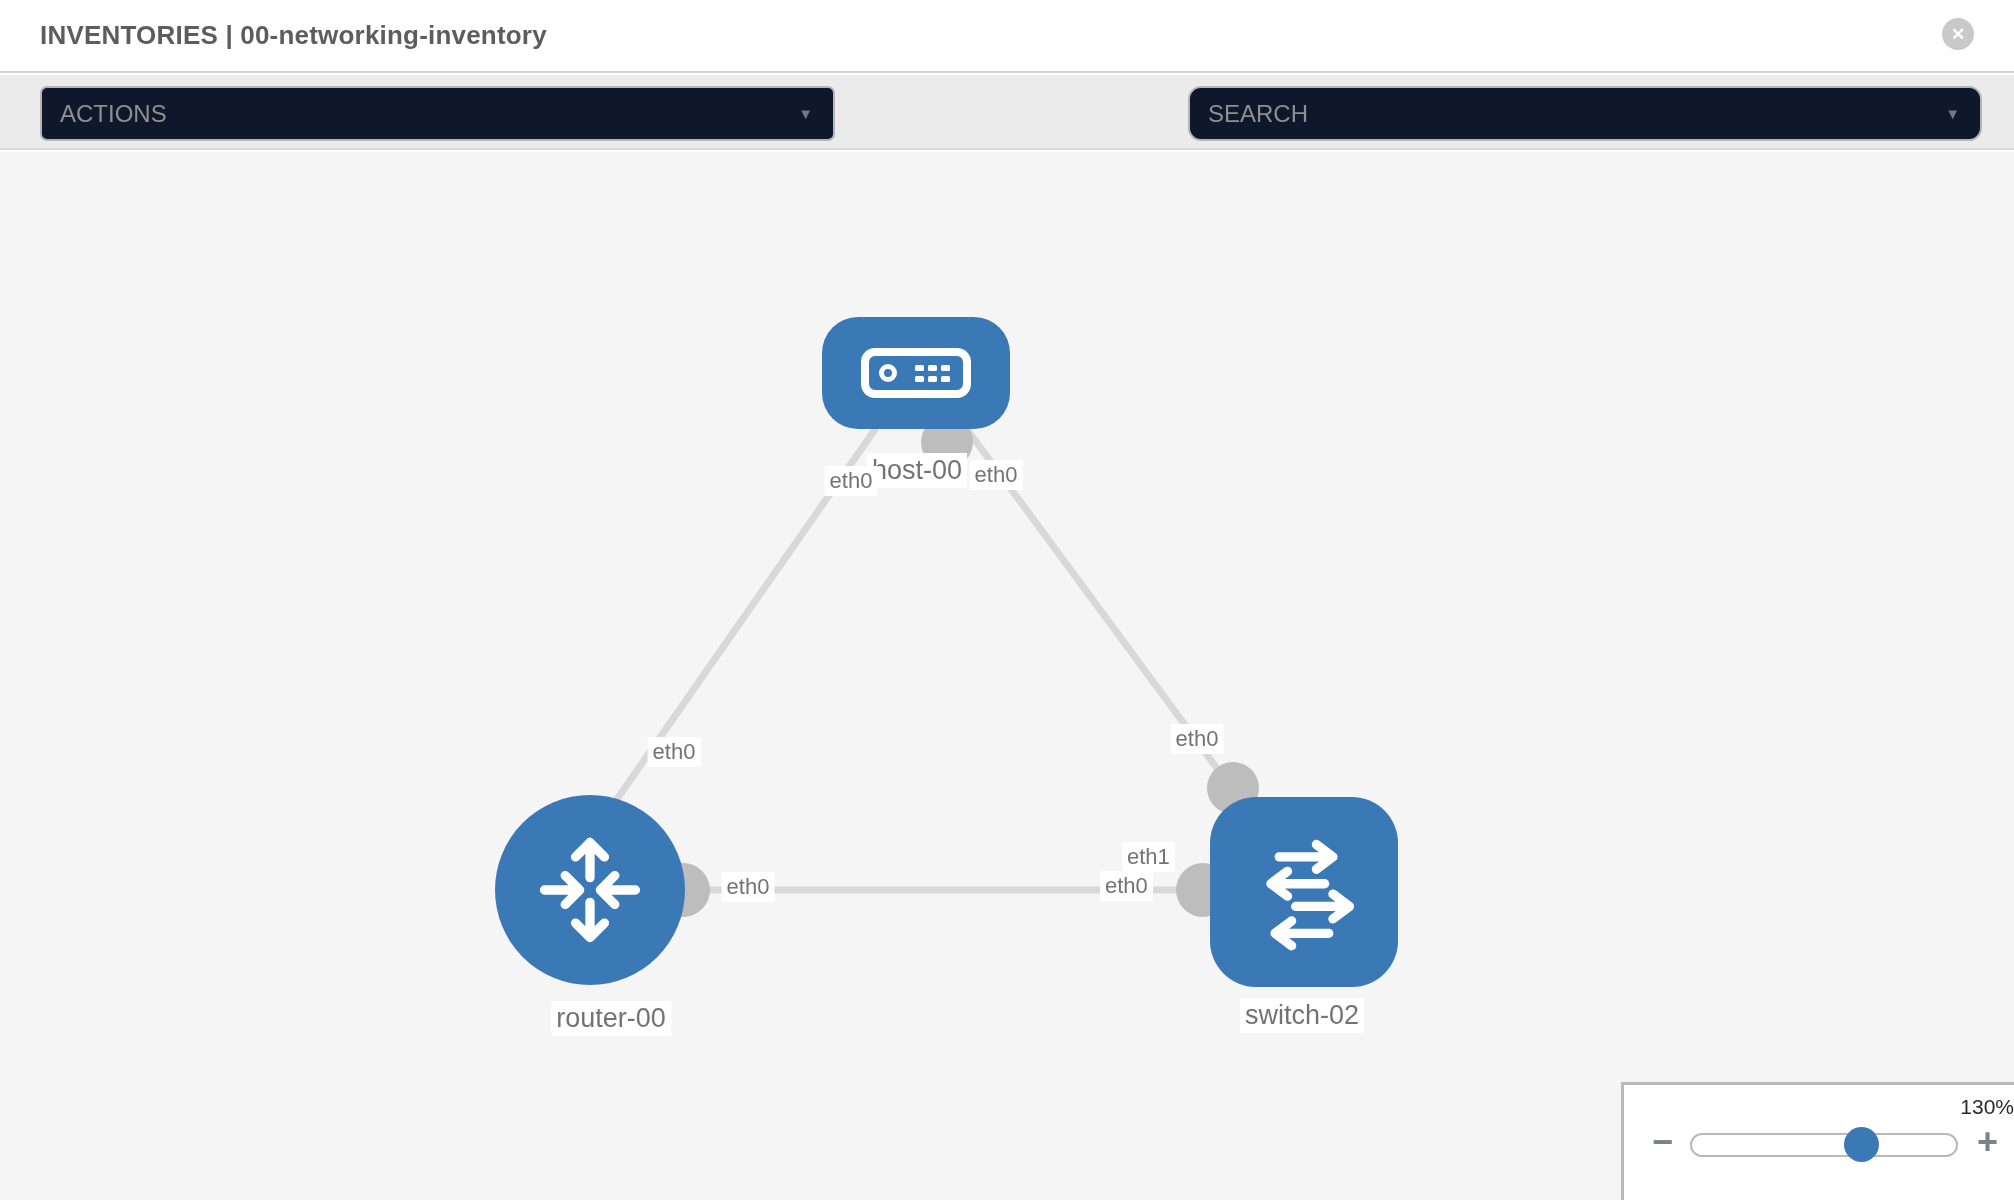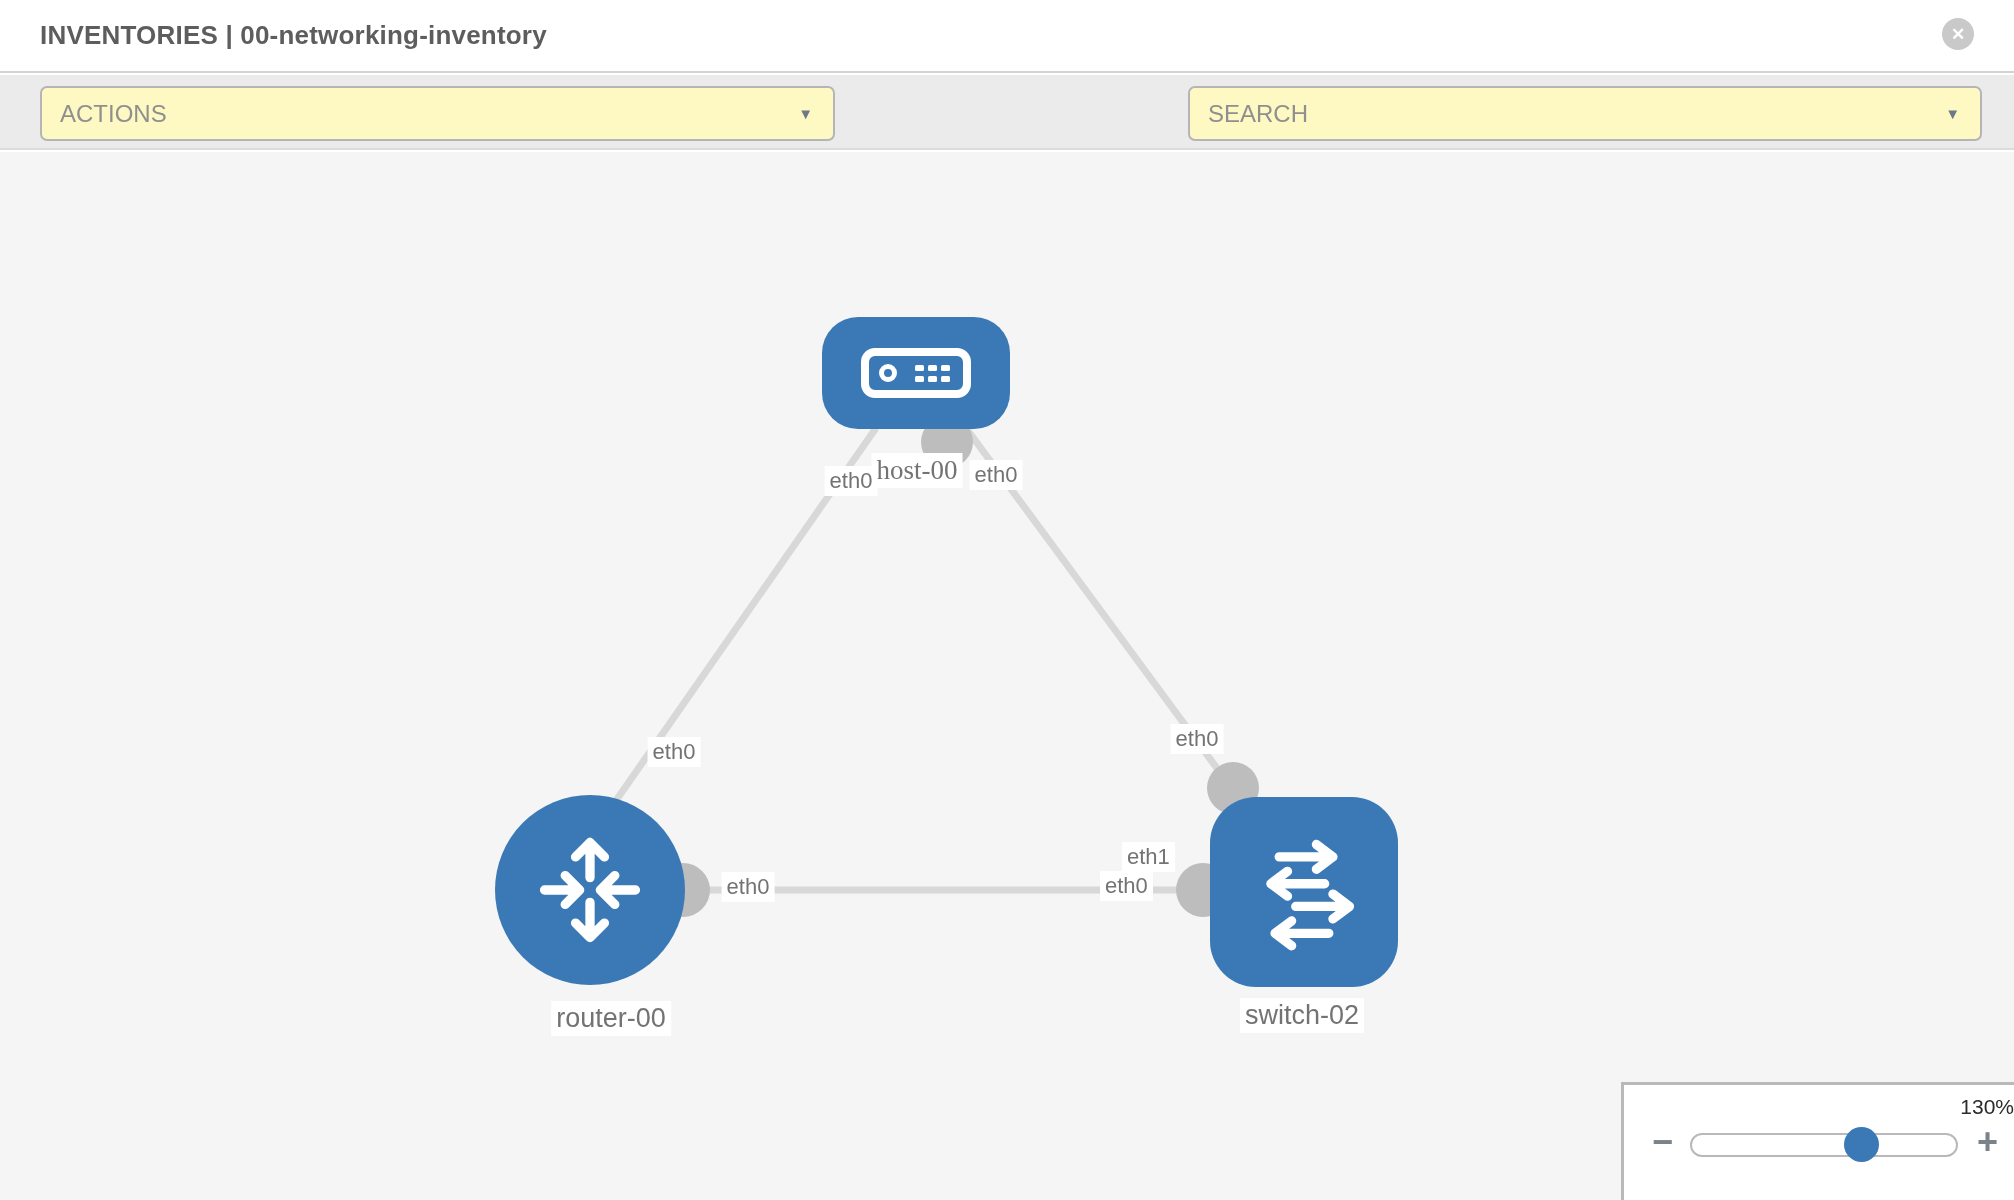--- a/index.html
+++ b/index.html
@@ -13,24 +13,24 @@
   .page-title { position:absolute; left:40px; top:0; line-height:71px;
                 font-size:26px; font-weight:700; color:#5d5d5d; letter-spacing:0.2px; }
   .close-btn { position:absolute; left:1942px; top:18px; width:32px; height:32px;
                border-radius:50%; background:#c9c9c9; cursor:pointer;
                display:flex; align-items:center; justify-content:center; }
   .close-btn span { color:#ffffff; font-size:17px; font-weight:700; line-height:1; }
 
   
   .toolbar { position:absolute; left:0; top:75px; width:2014px; height:75px;
              background:#ebebeb; border-bottom:2px solid #dcdcdc; }
-  .select { position:absolute; top:11px; height:55px; background:#fef9c3;
+  .select { position:absolute; top:11px; height:55px; background:#0f172a;
             border:2px solid #b5b5b5; border-radius:7px; cursor:pointer; }
   .select-actions { left:40px;  width:795px; }
-  .select-search  { left:1188px; width:794px; }
+  .select-search  { left:1188px; width:794px;border-radius:13px; }
   .select-label { position:absolute; left:18px; top:0; line-height:51px;
                   font-size:24px; color:#8f8f8f; }
   .caret { position:absolute; right:20px; top:0; line-height:51px;
            font-size:15px; color:#6d7987; }
   .tool-icon { position:absolute; top:98px; width:36px; height:36px; cursor:pointer; }
   .icon-wrench { left:1056px; }
   .icon-key    { left:1130px; }
 
   
   .canvas { position:absolute; left:0; top:152px; width:2014px; height:1048px;
@@ -42,21 +42,21 @@
   .node-host   { left:822px; top:165px; width:188px; height:112px; border-radius:36px; }
   .node-router { left:495px; top:643px; width:190px; height:190px; border-radius:50%; }
   .node-switch { left:1210px; top:645px; width:188px; height:190px; border-radius:46px; }
 
   .lbl { position:absolute; background:#ffffff; color:#737373; z-index:3;
          padding:2px 5px; white-space:nowrap; }
   .lbl-node { font-size:27px; }
   .lbl-if   { font-size:22px; }
   .ctr { transform:translateX(-50%); }
 
-  .lbl-host-name   { left:917px; top:301px;font-family:Liberation Serif, serif; }
+  .lbl-host-name   { left:917px; top:301px; }
   .lbl-router-name { left:590px; top:849px;margin-left:21px; }
   .lbl-switch-name { left:1302px; top:846px; }
 
   .lbl-host-left   { left:851px;  top:314px; }
   .lbl-host-right  { left:996px;  top:308px; }
   .lbl-router-top  { left:674px;  top:585px; }
   .lbl-switch-top  { left:1197px; top:572px; }
   .lbl-router-right{ left:748px;  top:720px; }
   .lbl-sw-eth0     { left:1100px; top:719px; transform:none; }
   .lbl-sw-eth1     { left:1122px; top:690px; transform:none; z-index:4; }

